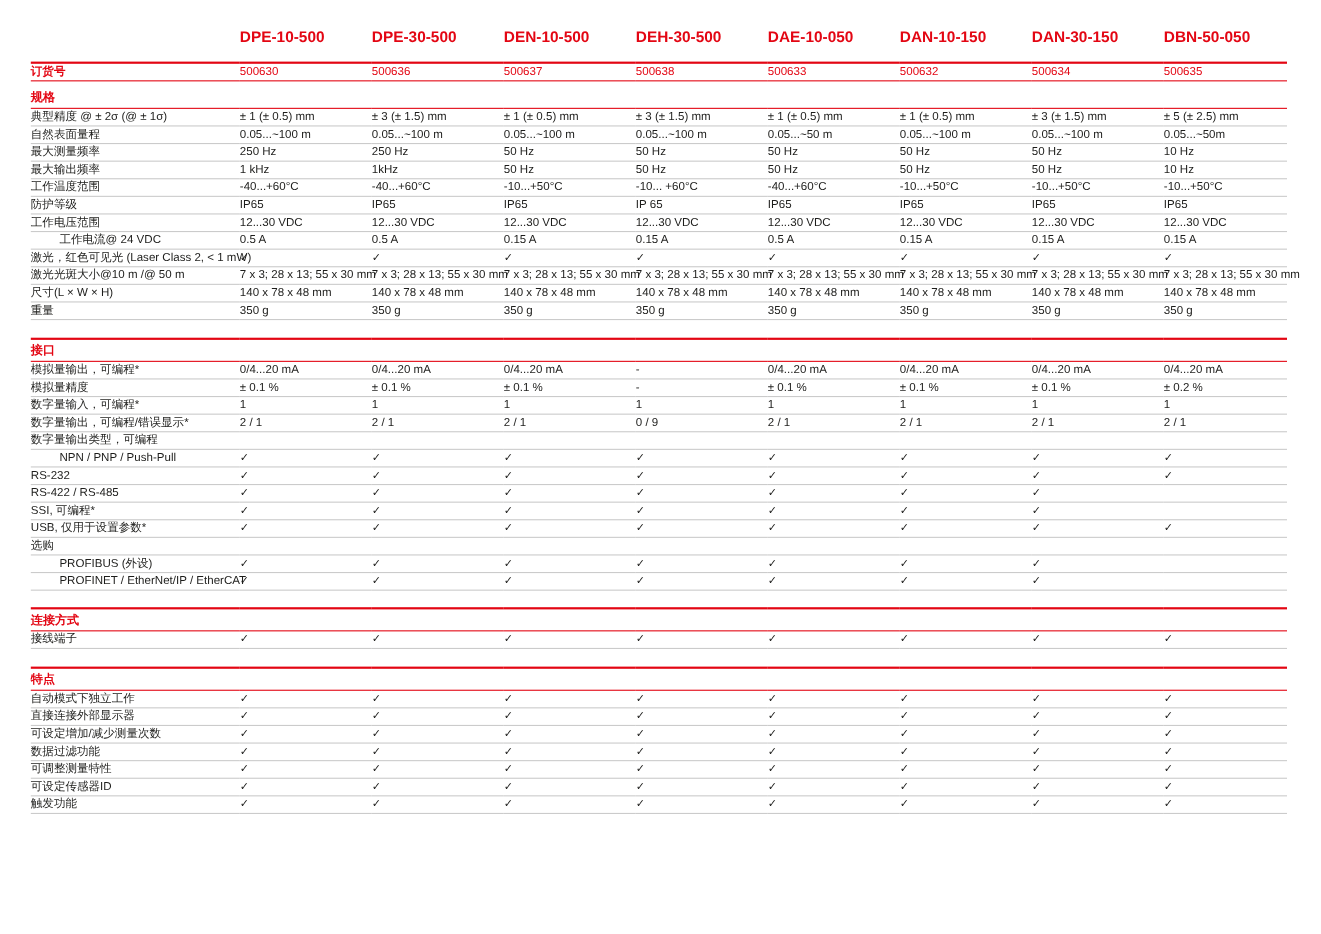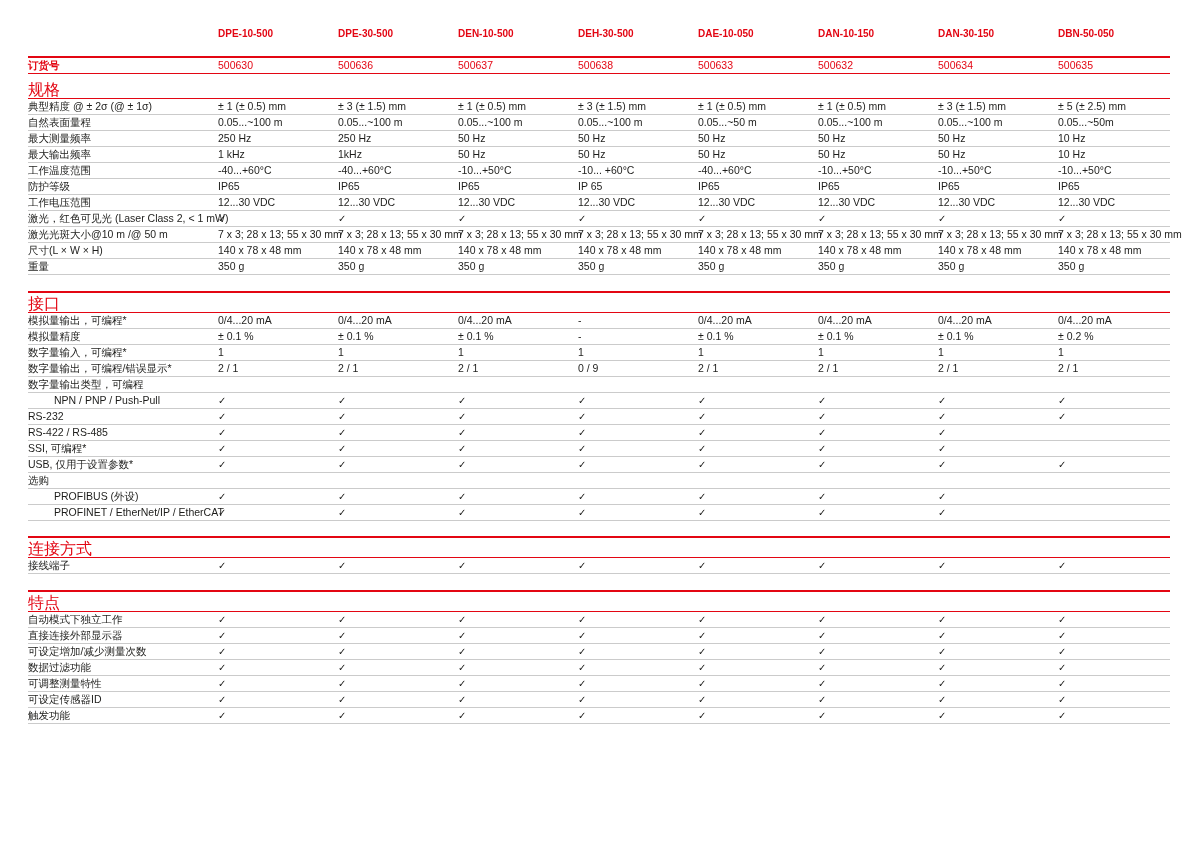--- a/index.html
+++ b/index.html
@@ -25,36 +25,36 @@
     border-bottom:1px solid var(--line);
     white-space:nowrap;
     overflow:visible;
     vertical-align:middle;
     text-align:left;
   }
   tr.products-row td{
     border-bottom:none;
     color:var(--red);
     font-weight:bold;
-    font-size:10px;
+    font-size:14px;
     height:19px;
     padding-bottom:16px;
   }
   tr.order-row td{
     border-top:2px solid var(--red);
     border-bottom:1px solid var(--red);
     color:var(--red);
   }
   tr.order-row td.row-label{font-weight:bold;}
   td.section-cell{
     border-top:2px solid var(--red);
     border-bottom:1px solid var(--red);
     color:var(--red);
-    font-weight:normal;
-    font-size:16px;
+    font-weight:bold;
+    font-size:11px;
     padding-top:4px;
     padding-bottom:2px;
   }
   td.section-cell.first{border-top:none;padding-top:9px;}
   td.spacer-cell{border-bottom:none;height:17px;padding:0;}
   td.indent{padding-left:26px;}
   td.check{font-size:10px;}
 </style>
 </head>
 <body>
@@ -169,20 +169,31 @@
           <td>12...30 VDC</td>
           <td>12...30 VDC</td>
           <td>12...30 VDC</td>
           <td>12...30 VDC</td>
           <td>12...30 VDC</td>
           <td>12...30 VDC</td>
           <td>12...30 VDC</td>
           <td>12...30 VDC</td>
         </tr>
         <tr>
+          <td class="row-label indent">工作电流@ 24 VDC</td>
+          <td>0.5 A</td>
+          <td>0.5 A</td>
+          <td>0.15 A</td>
+          <td>0.15 A</td>
+          <td>0.5 A</td>
+          <td>0.15 A</td>
+          <td>0.15 A</td>
+          <td>0.15 A</td>
+        </tr>
+        <tr>
           <td class="row-label">激光，红色可见光 (Laser Class 2, &lt; 1 mW)</td>
           <td class="check">✓</td>
           <td class="check">✓</td>
           <td class="check">✓</td>
           <td class="check">✓</td>
           <td class="check">✓</td>
           <td class="check">✓</td>
           <td class="check">✓</td>
           <td class="check">✓</td>
         </tr>

